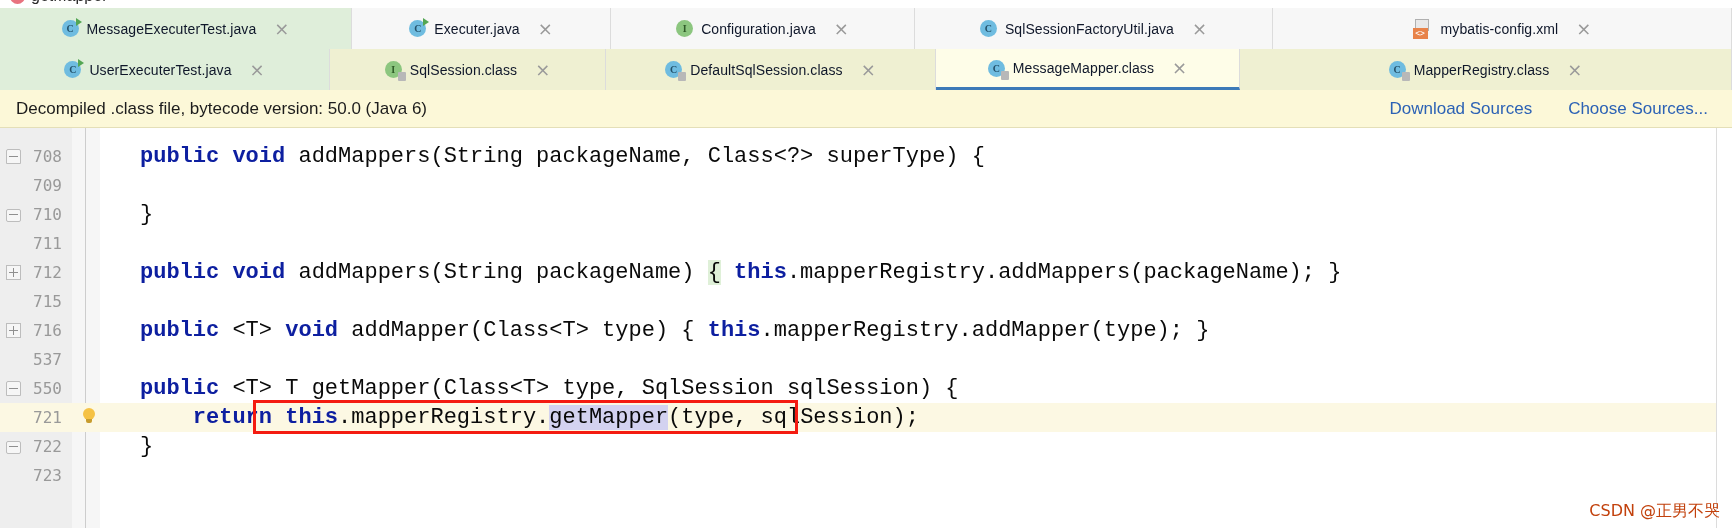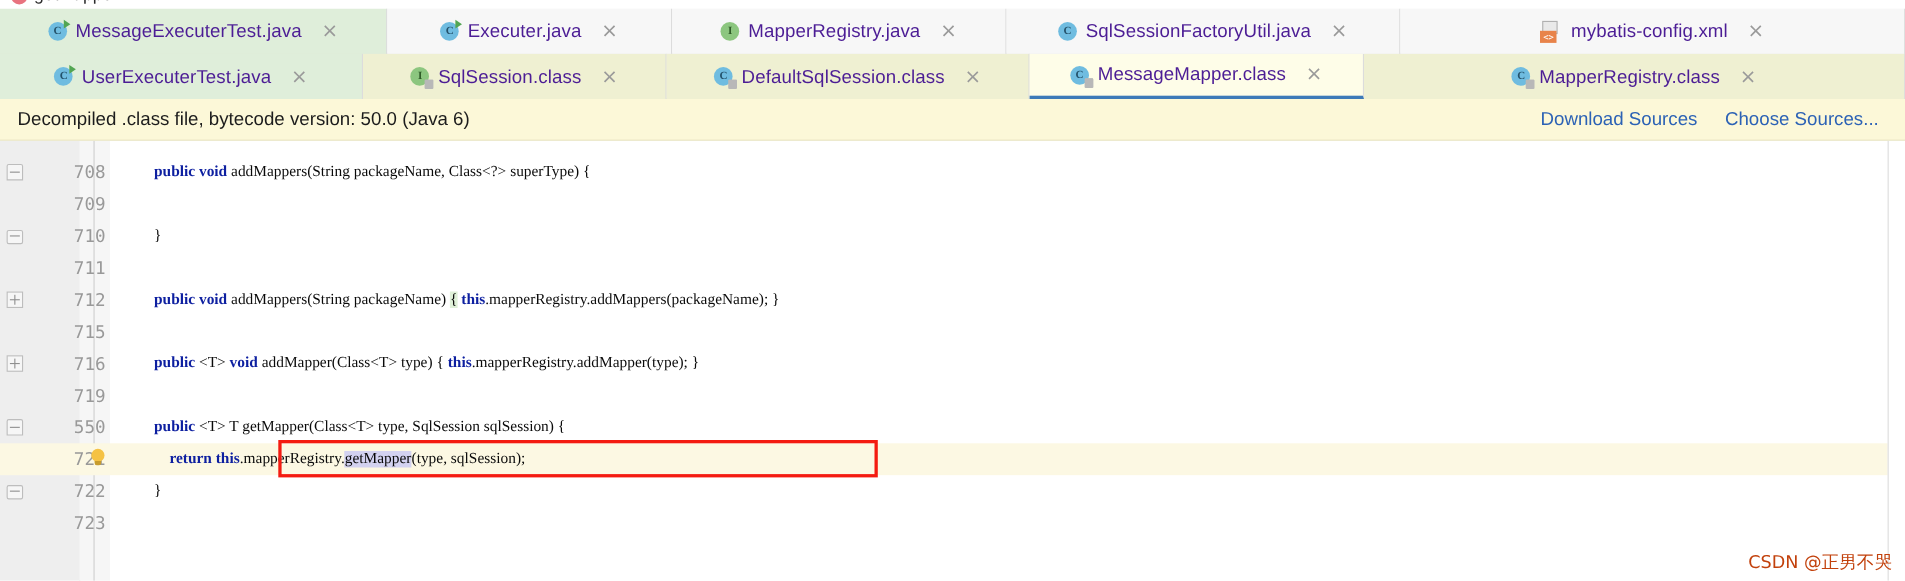--- a/index.html
+++ b/index.html
@@ -68,22 +68,22 @@
     gap: 8px;
   }
   .tab.green   { background: #dfeeda; }
   .tab.yellow  { background: #eff0d2; }
   .tab.white   { background: #f7f7f7; }
   .tab.active-sel {
     background: #fefde8;
     border-bottom: 3px solid #3d7ab8;
   }
   .tab-title {
-    font-size: 17px;
-    color: #4c1d95;
+    font-size: 14px;
+    color: #0f172a;
     white-space: nowrap;
     letter-spacing: 0.1px;
   }
   .tab-close {
     font-size: 18px;
     color: #9a9a9a;
     line-height: 1;
     margin-left: 10px;
     font-family: "DejaVu Sans", sans-serif;
   }
@@ -162,21 +162,21 @@
     align-items: center;
     padding: 0 14px 0 16px;
   }
   .notif-text {
     font-size: 17px;
     color: #1c1c1c;
   }
   .notif-actions {
     margin-left: auto;
     display: flex;
-    gap: 25px;
+    gap: 36px;
     padding-right: 10px;
   }
   .notif-link {
     font-size: 17px;
     color: #2c62b5;
     white-space: nowrap;
   }
 
   
   .editor {
@@ -222,28 +222,27 @@
   .row.hl { background: #fcf8e3; }
   .row .ln {
     position: absolute;
     left: 0; top: 0;
     width: 62px;
     text-align: right;
     font-family: "DejaVu Sans Mono", monospace;
     font-size: 16px;
     color: #999999;
     line-height: 29px;
-    padding-left: 34px;
   }
   .row .code {
     position: absolute;
     left: 140px; top: 0;
     line-height: 29px;
-    font-family: Liberation Serif, serif;
-    font-size: 14px;
+    font-family: Liberation Mono, monospace;
+    font-size: 22px;
     color: #080808;
     white-space: pre;
   }
   .kw   { color: #0d1fa0; font-weight: bold; }
   .plain{ color: #0a0a0a; }
   .brhl { background: #dff0d8; }
   .idhl { background: #d3d2f0; }
 
   
   .fmark {
@@ -360,21 +359,21 @@
           <span class="circ">C</span>
           <span class="run"></span>
         </span>
       <span class="tab-title">Executer.java</span>
       <span class="tab-close">×</span>
     </div>
     <div class="tab white" style="width:304px">
       <span class="ficon itf">
           <span class="circ">I</span>
         </span>
-      <span class="tab-title">MapperRegistry.java</span>
+      <span class="tab-title">Configuration.java</span>
       <span class="tab-close">×</span>
     </div>
     <div class="tab white" style="width:358px">
       <span class="ficon cls">
           <span class="circ">C</span>
         </span>
       <span class="tab-title">SqlSessionFactoryUtil.java</span>
       <span class="tab-close">×</span>
     </div>
     <div class="tab white" style="width:459px">
@@ -485,21 +484,21 @@
       <div class="row" style="top: 188px;">
         <span class="ln">716</span>
         <span class="fmark plus" style="top: 7px;">
           <span class="box"></span>
           <span class="h"></span>
           <span class="v"></span>
         </span>
         <span class="code"><span class="kw">public</span><span class="plain"> &lt;T&gt; </span><span class="kw">void</span><span class="plain"> addMapper(Class&lt;T&gt; type) { </span><span class="kw">this</span><span class="plain">.mapperRegistry.addMapper(type); }</span></span>
       </div>
       <div class="row" style="top: 217px;">
-        <span class="ln">719</span>
+        <span class="ln">537</span>
         <span class="code"></span>
       </div>
       <div class="row" style="top: 246px;">
         <span class="ln">550</span>
         <span class="fmark minus" style="top: 7px;">
           <span class="box"></span>
           <span class="h"></span>
         </span>
         <span class="code"><span class="kw">public</span><span class="plain"> &lt;T&gt; T getMapper(Class&lt;T&gt; type, SqlSession sqlSession) {</span></span>
       </div>

